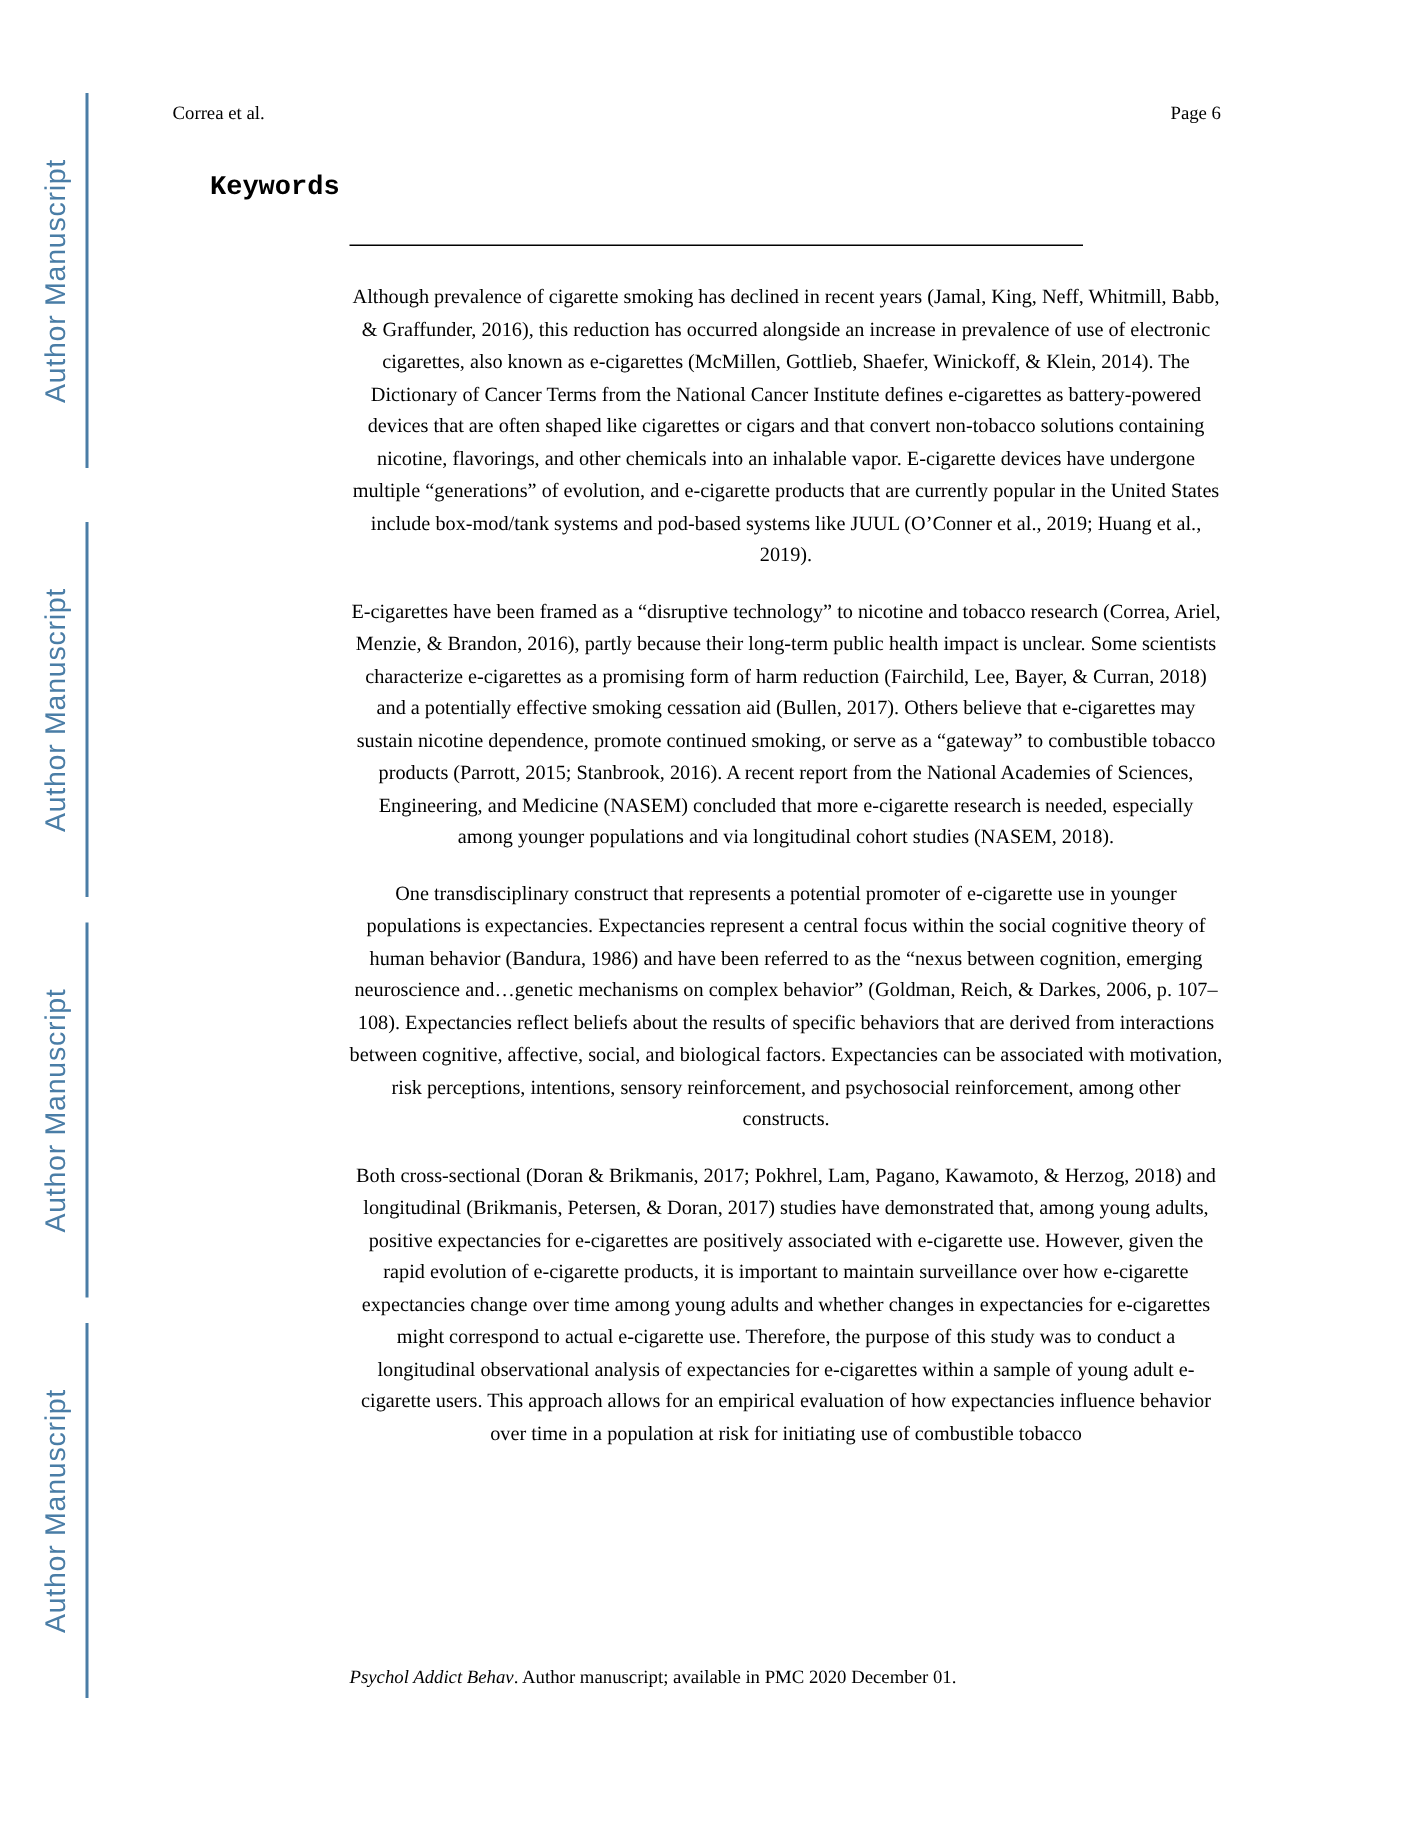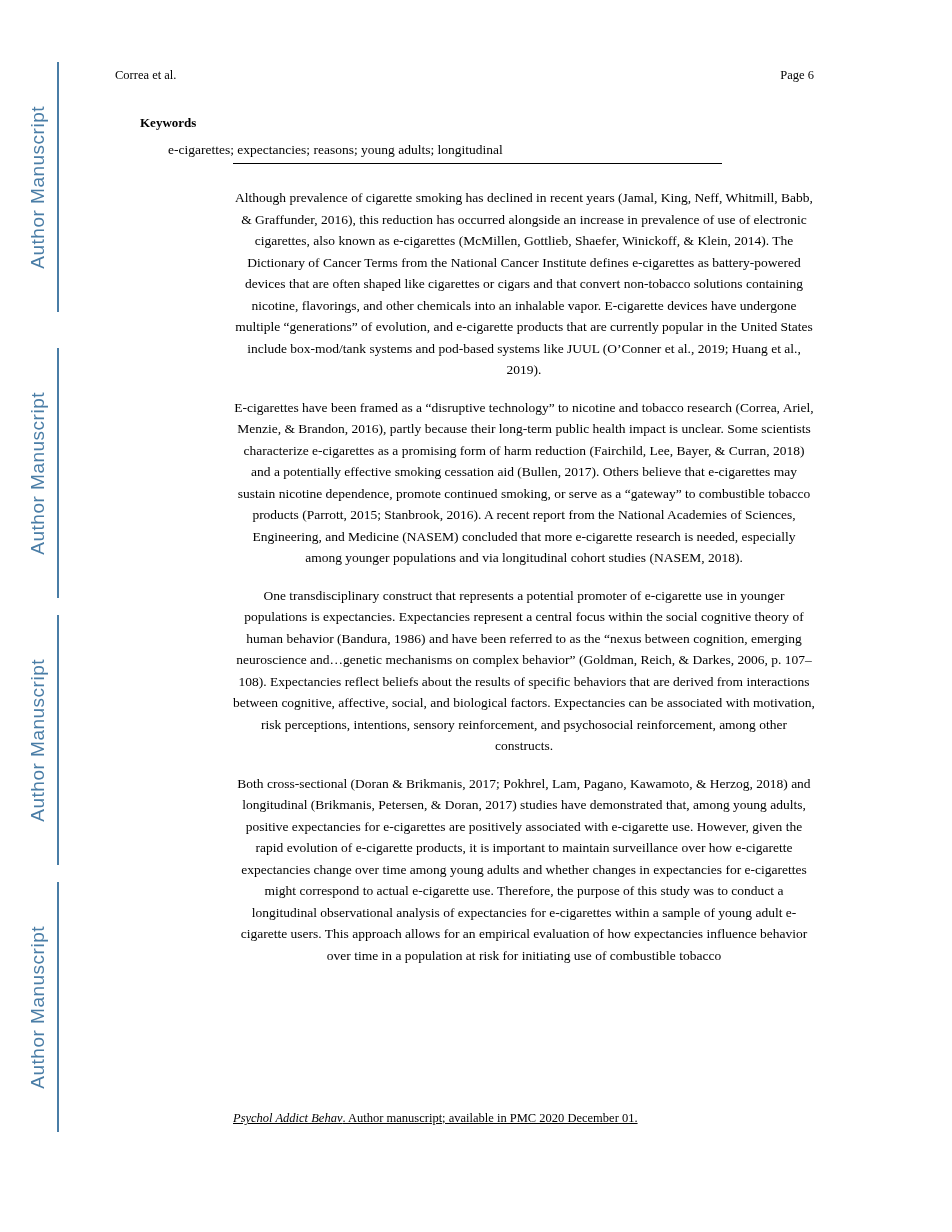--- a/index.html
+++ b/index.html
@@ -50,23 +50,23 @@
     justify-content: space-between;
     font-size: 12.5px;
     margin-top: 20px;
   }
 
   
   .kw-heading {
     position: absolute;
     top: 115px;
     left: 140px;
-    font-family: Liberation Serif, serif;
+    font-family: Liberation Mono, monospace;
     font-weight: bold;
-    font-size: 13px;
+    font-size: 18px;
   }
   .kw-text {
     position: absolute;
     top: 142px;
     left: 168px;
     font-size: 13.5px;
   }
   .kw-rule {
     position: absolute;
     top: 163px;
@@ -87,21 +87,20 @@
     text-align: center;
   }
   .body-text p { margin: 0 0 16px 0; }
 
   
   .footer {
     position: absolute;
     top: 1111px;
     left: 233px;
     font-size: 12.5px;
-    text-decoration: underline;
   }
   .footer .journal { font-style: italic; }
 </style>
 </head>
 <body>
 
 <div id="page">
 
   <div class="side-block" style="top:62px">
     <span class="side-text">Author Manuscript</span>
@@ -119,21 +118,20 @@
     <span class="side-text">Author Manuscript</span>
     <span class="side-line"></span>
   </div>
 
   <div class="header-row">
     <span>Correa et al.</span>
     <span>Page 6</span>
   </div>
 
   <div class="kw-heading">Keywords</div>
-  <div class="kw-text">e-cigarettes; expectancies; reasons; young adults; longitudinal</div>
   <div class="kw-rule"></div>
 
   <div class="body-text">
     <p>Although prevalence of cigarette smoking has declined in recent years (Jamal, King, Neff, Whitmill, Babb, &amp; Graffunder, 2016), this reduction has occurred alongside an increase in prevalence of use of electronic cigarettes, also known as e-cigarettes (McMillen, Gottlieb, Shaefer, Winickoff, &amp; Klein, 2014). The Dictionary of Cancer Terms from the National Cancer Institute defines e-cigarettes as battery-powered devices that are often shaped like cigarettes or cigars and that convert non-tobacco solutions containing nicotine, flavorings, and other chemicals into an inhalable vapor. E-cigarette devices have undergone multiple “generations” of evolution, and e-cigarette products that are currently popular in the United States include box-mod/tank systems and pod-based systems like JUUL (O’Conner et al., 2019; Huang et al., 2019).</p>
     <p>E-cigarettes have been framed as a “disruptive technology” to nicotine and tobacco research (Correa, Ariel, Menzie, &amp; Brandon, 2016), partly because their long-term public health impact is unclear. Some scientists characterize e-cigarettes as a promising form of harm reduction (Fairchild, Lee, Bayer, &amp; Curran, 2018) and a potentially effective smoking cessation aid (Bullen, 2017). Others believe that e-cigarettes may sustain nicotine dependence, promote continued smoking, or serve as a “gateway” to combustible tobacco products (Parrott, 2015; Stanbrook, 2016). A recent report from the National Academies of Sciences, Engineering, and Medicine (NASEM) concluded that more e-cigarette research is needed, especially among younger populations and via longitudinal cohort studies (NASEM, 2018).</p>
     <p>One transdisciplinary construct that represents a potential promoter of e-cigarette use in younger populations is expectancies. Expectancies represent a central focus within the social cognitive theory of human behavior (Bandura, 1986) and have been referred to as the “nexus between cognition, emerging neuroscience and…genetic mechanisms on complex behavior” (Goldman, Reich, &amp; Darkes, 2006, p. 107–108). Expectancies reflect beliefs about the results of specific behaviors that are derived from interactions between cognitive, affective, social, and biological factors. Expectancies can be associated with motivation, risk perceptions, intentions, sensory reinforcement, and psychosocial reinforcement, among other constructs.</p>
     <p>Both cross-sectional (Doran &amp; Brikmanis, 2017; Pokhrel, Lam, Pagano, Kawamoto, &amp; Herzog, 2018) and longitudinal (Brikmanis, Petersen, &amp; Doran, 2017) studies have demonstrated that, among young adults, positive expectancies for e-cigarettes are positively associated with e-cigarette use. However, given the rapid evolution of e-cigarette products, it is important to maintain surveillance over how e-cigarette expectancies change over time among young adults and whether changes in expectancies for e-cigarettes might correspond to actual e-cigarette use. Therefore, the purpose of this study was to conduct a longitudinal observational analysis of expectancies for e-cigarettes within a sample of young adult e-cigarette users. This approach allows for an empirical evaluation of how expectancies influence behavior over time in a population at risk for initiating use of combustible tobacco</p>
   </div>
 
   <div class="footer">

